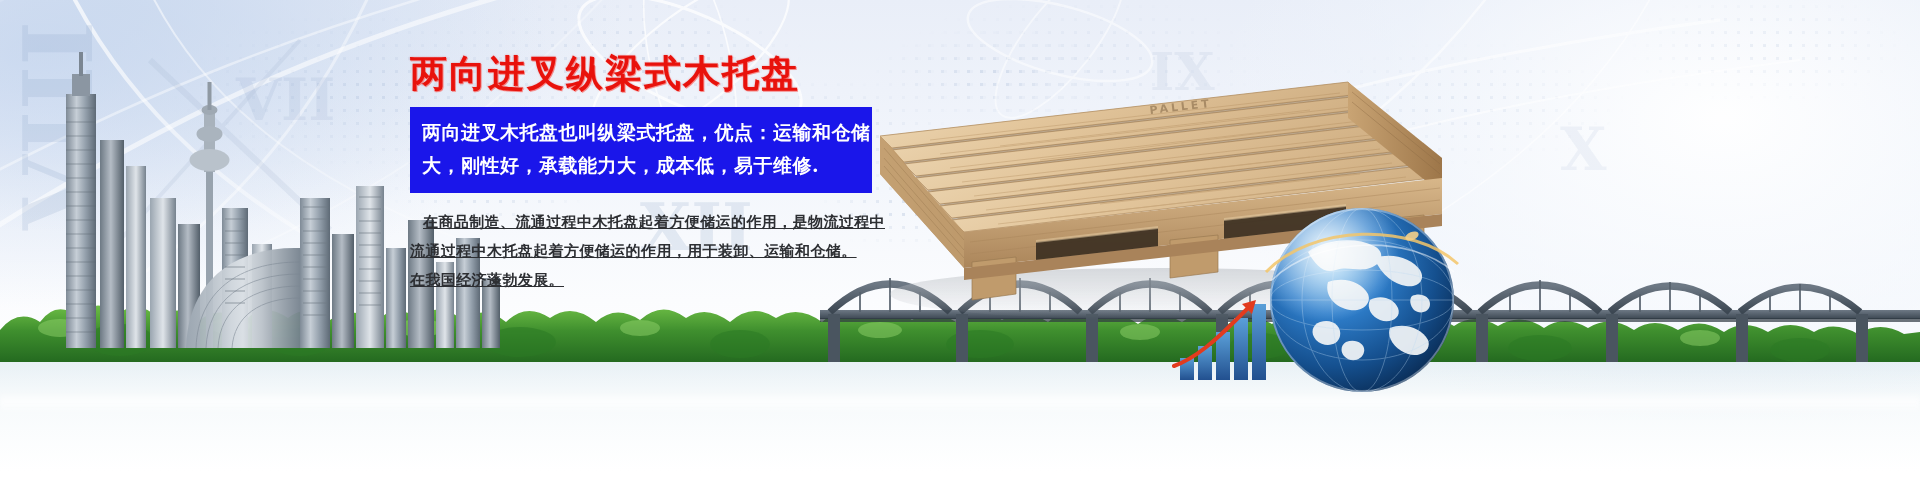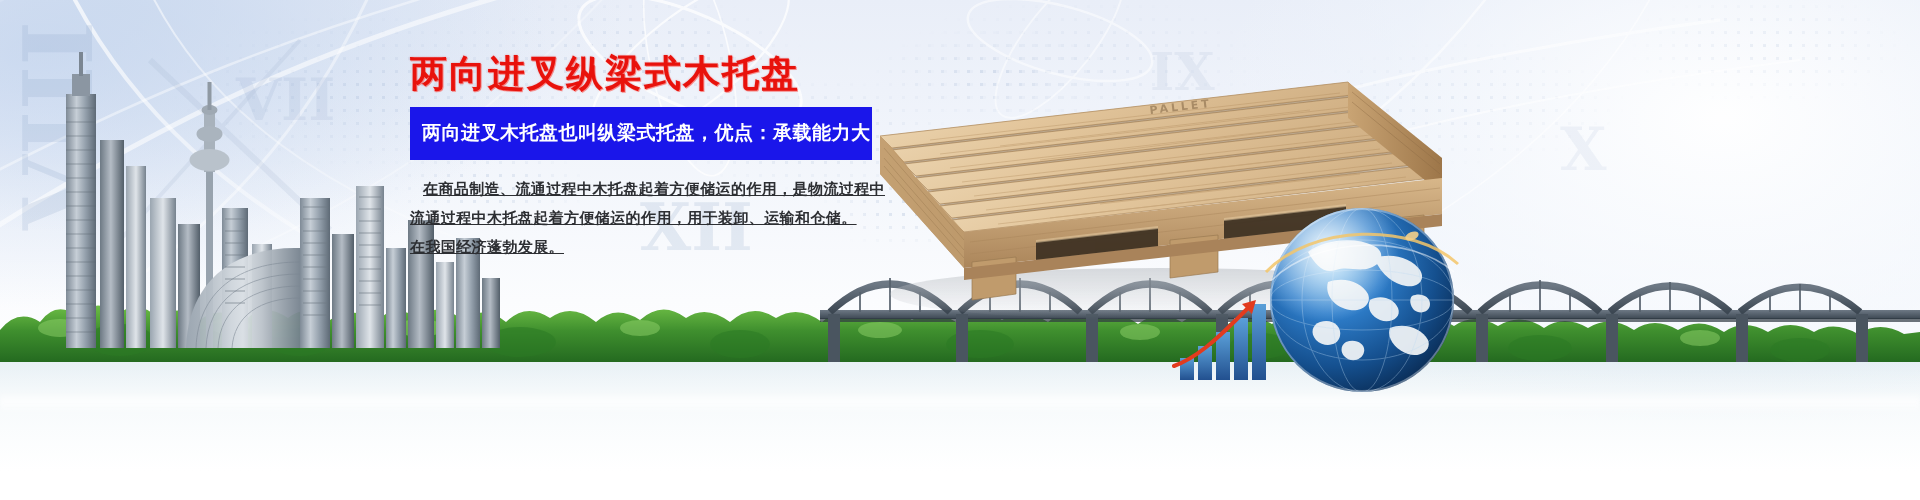--- a/index.html
+++ b/index.html
@@ -647,21 +647,22 @@
       <path d="M 10 80 C 56 36, 148 34, 192 72" stroke="#ffffff" stroke-width="1.6" fill="none" opacity="0.5"></path>
       <ellipse cx="150" cy="36" rx="7" ry="4" fill="#f5d089" opacity="0.9" transform="rotate(-22 150 36)"></ellipse>
     </g>
   </svg>
 
   <div class="textblock">
 
     <h1 class="headline">两向进叉纵梁式木托盘</h1>
 
     <div class="bluebox">
-      <p>两向进叉木托盘也叫纵梁式托盘，优点：承载能力大</p>
+      <p>两向进叉木托盘也叫纵梁式托盘，优点：运输和仓储</p>
+      <p>大，刚性好，承载能力大，成本低，易于维修.</p>
     </div>
 
     <div class="body-copy">
       <p class="indent">在商品制造、流通过程中木托盘起着方便储运的作用，是物流过程中</p>
       <p>流通过程中木托盘起着方便储运的作用，用于装卸、运输和仓储。</p>
       <p>在我国经济蓬勃发展。</p>
     </div>
 
   </div>
 

